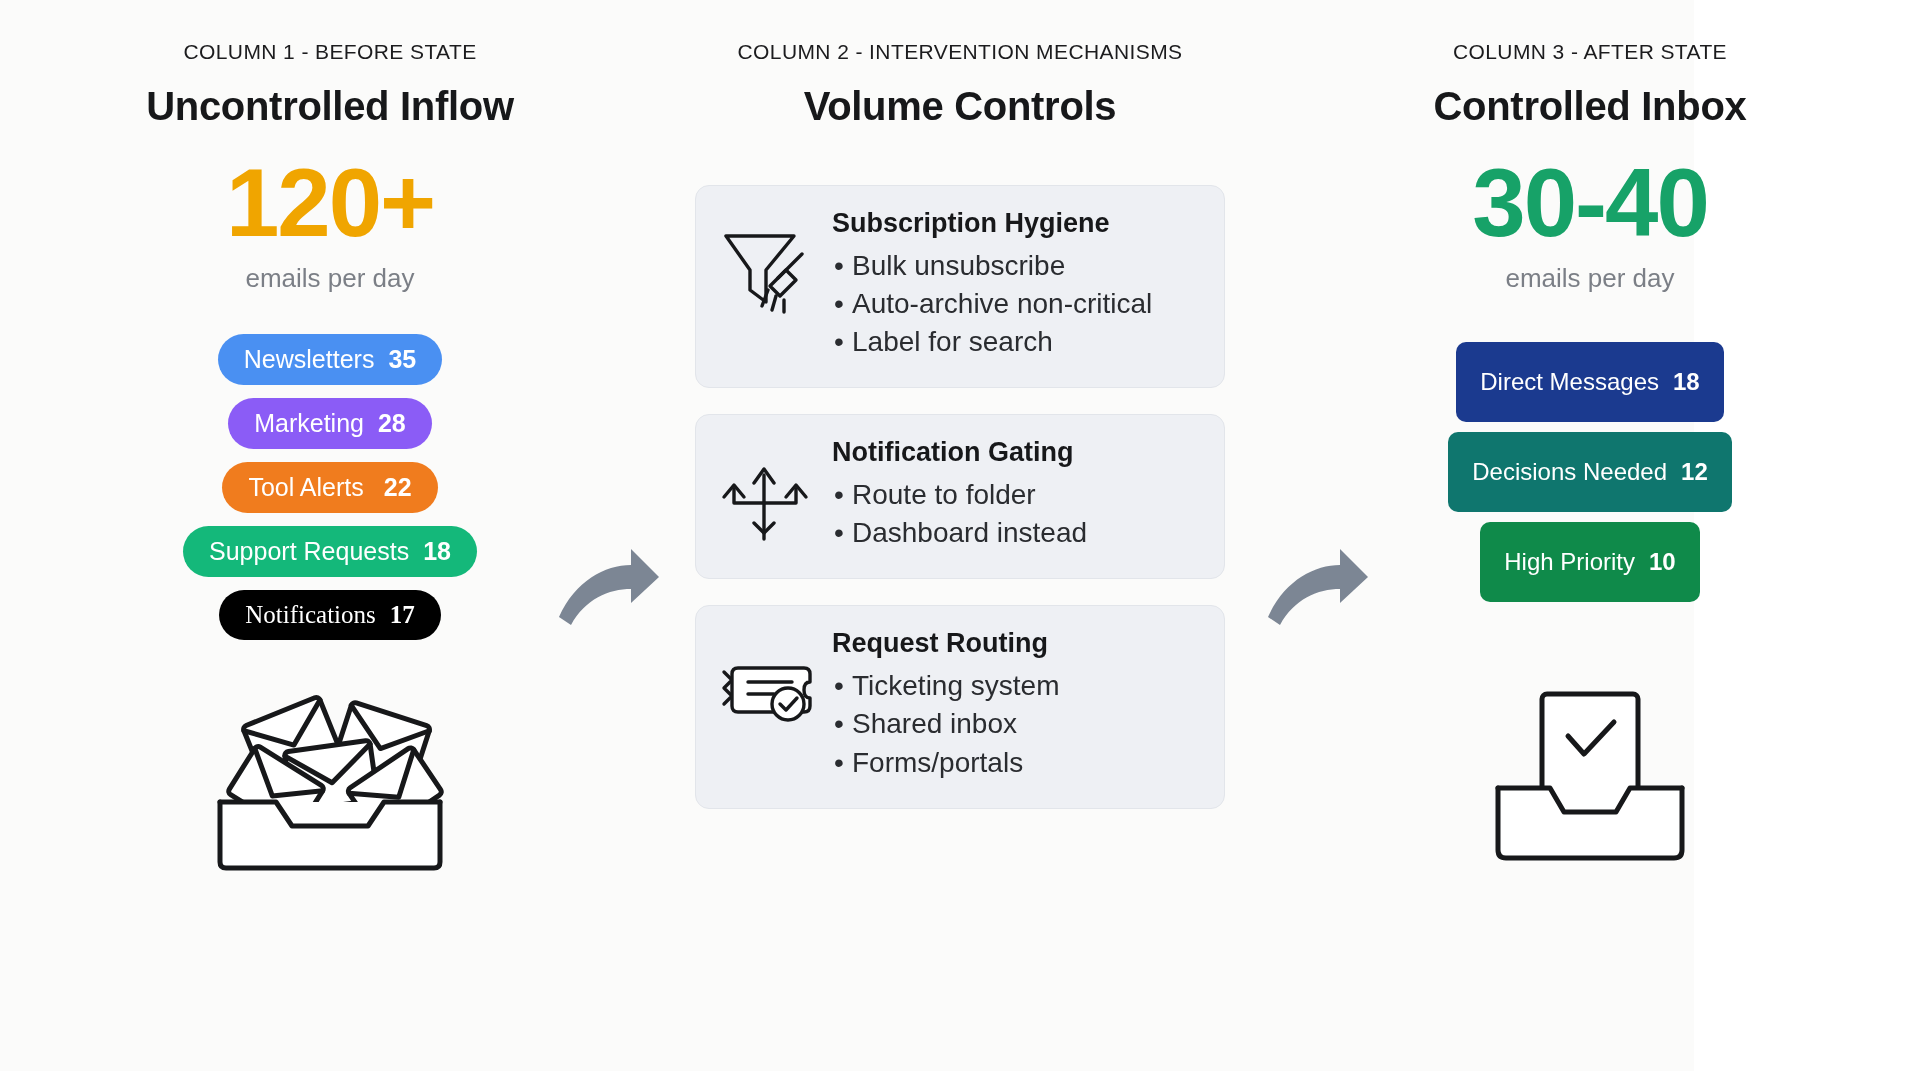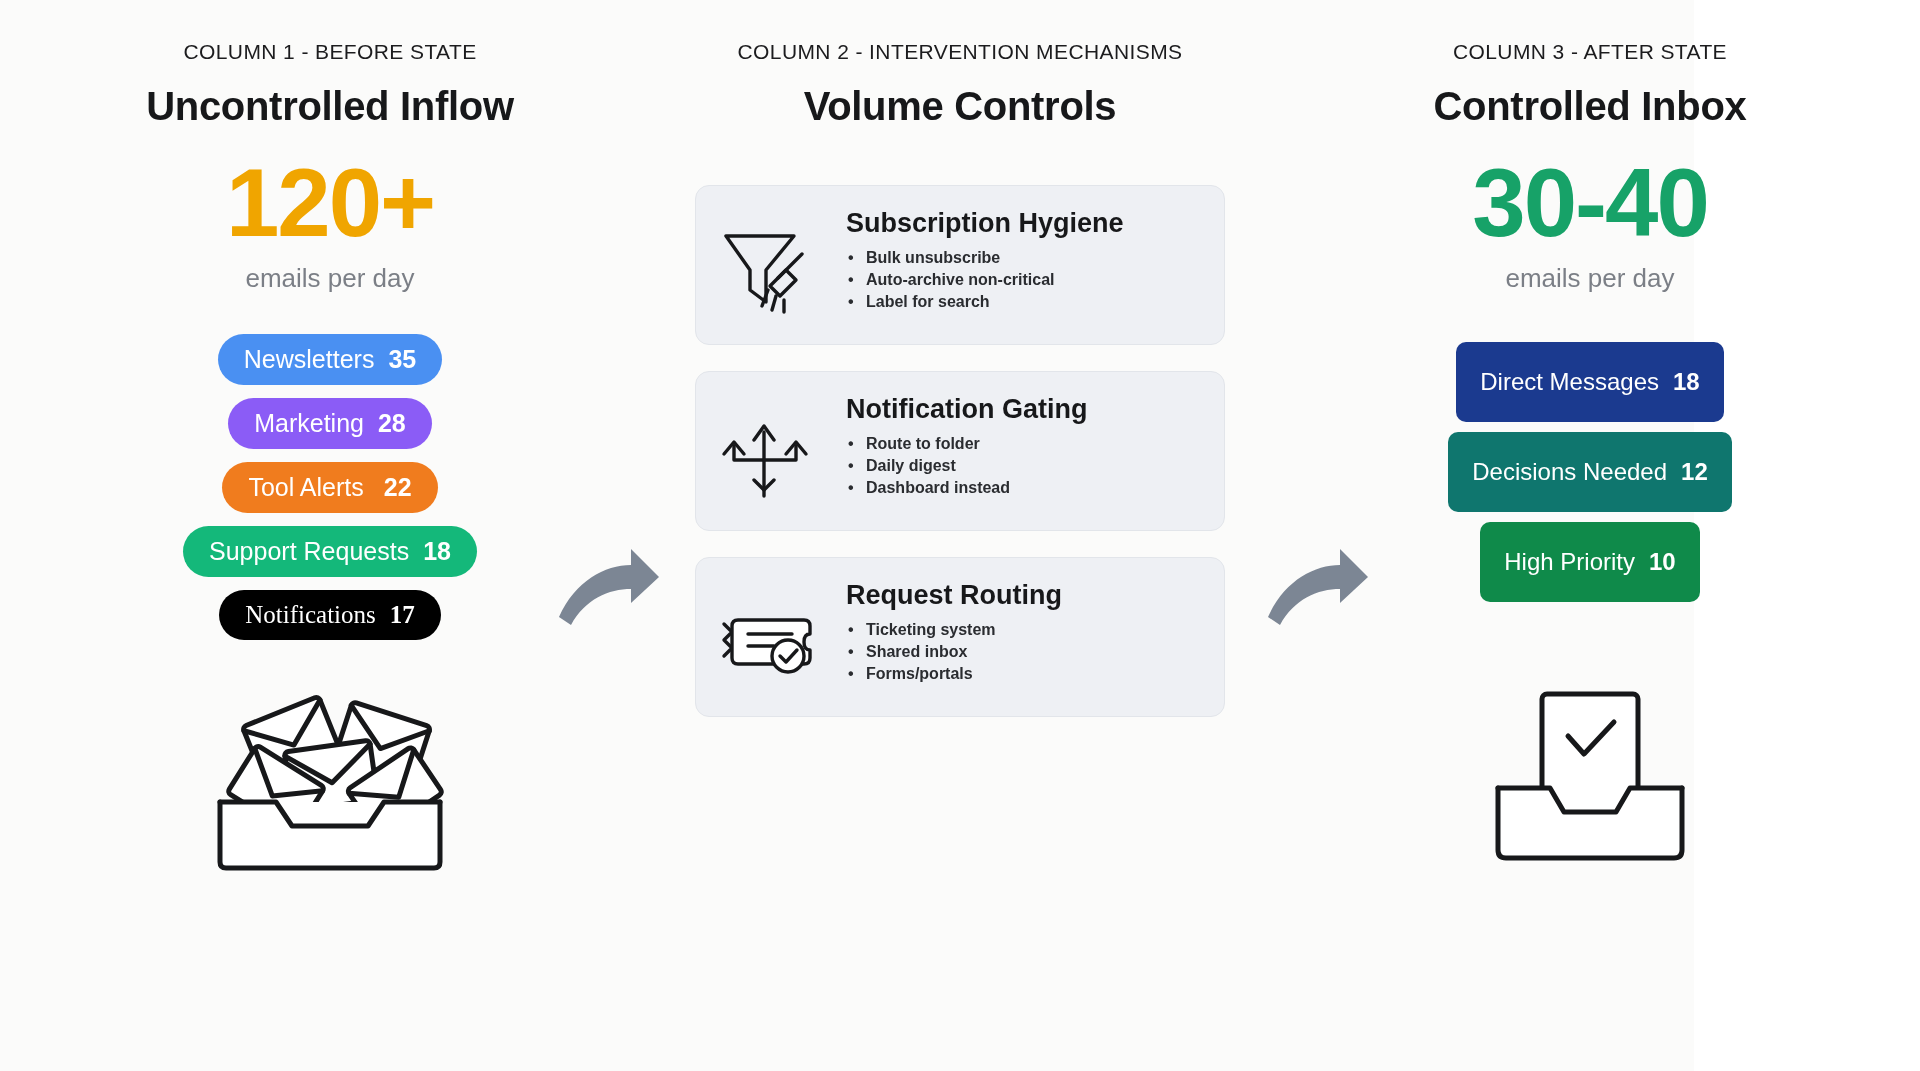--- a/index.html
+++ b/index.html
@@ -116,21 +116,21 @@
     width: 530px;
   }
   .card {
     background: #eef0f4;
     border: 1px solid #e2e5ea;
     border-radius: 14px;
     padding: 22px 26px 26px 22px;
     display: flex;
     flex-direction: row;
     align-items: flex-start;
-    gap: 32px;
+    gap: 18px;
     box-sizing: border-box;
   }
   .card-icon {
     flex: 0 0 auto;
     width: 96px;
     height: 96px;
     display: flex;
     align-items: center;
     justify-content: center;
     margin-top: 14px;
@@ -141,26 +141,25 @@
     font-weight: bold;
     color: #17181a;
     margin-bottom: 8px;
   }
   .card-list {
     list-style: none;
     margin: 0;
     padding: 0;
   }
   .card-list li {
-    font-size: 16px;
+    font-size: 28px;
     color: #2a2c30;
     line-height: 1.36;
     padding-left: 20px;
     position: relative;
-    font-weight: bold;
   }
   .card-list li:before {
     content: "•";
     position: absolute;
     left: 2px;
     top: 0;
   }
 
   
   .arrow {
@@ -283,21 +282,20 @@
               <path d="M6 42 L16 30 L26 42"></path>
               <path d="M46 48 L78 48 L78 34"></path>
               <path d="M68 42 L78 30 L88 42"></path>
               <path d="M36 78 L46 88 L56 78" transform="translate(0,-10)"></path>
             </svg>
           </div>
           <div class="card-body">
             <div class="card-title">Notification Gating</div>
             <ul class="card-list">
               <li>Route to folder</li>
-              <li>Daily digest</li>
               <li>Dashboard instead</li>
             </ul>
           </div>
         </div>
 
         <div class="card">
           <div class="card-icon">
             <svg width="96" height="88" viewBox="0 0 96 88" fill="none" stroke="#17181a" stroke-width="3.4" stroke-linejoin="round" stroke-linecap="round">
               <path d="M6 26 L14 34 L6 42 L14 50 L6 58"></path>
               <path d="M20 22 L86 22 Q92 22 92 28 L92 36 Q86 36 86 44 Q86 52 92 52 L92 60 Q92 66 86 66 L20 66 Q14 66 14 60 L14 28 Q14 22 20 22 Z" fill="#ffffff"></path>

